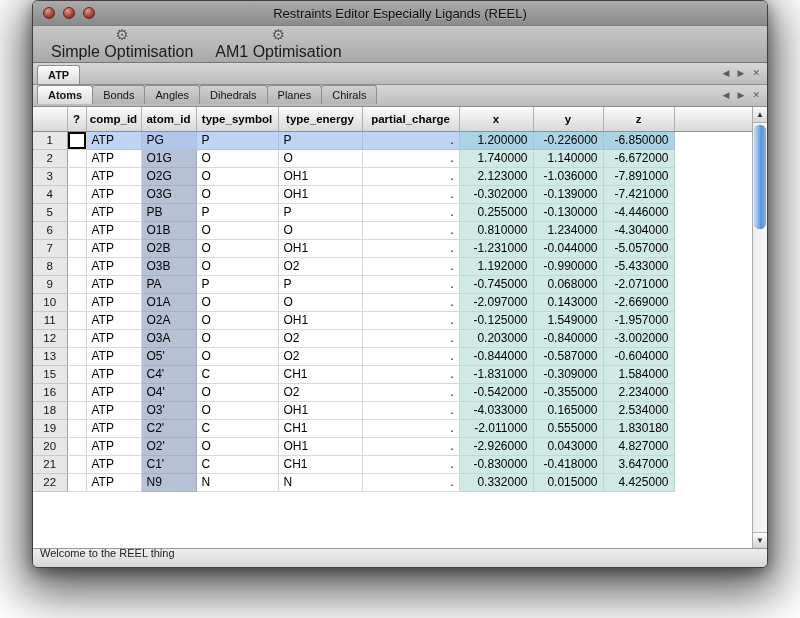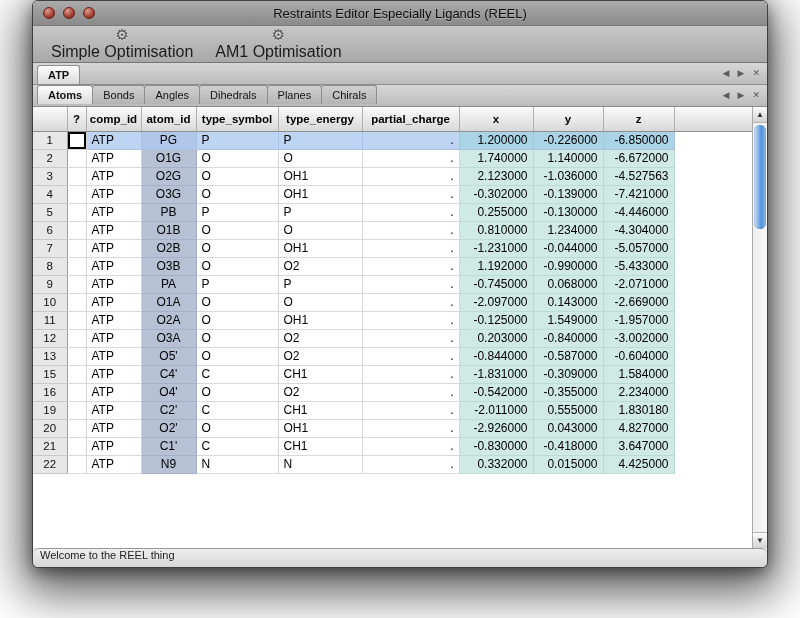--- a/index.html
+++ b/index.html
@@ -72,21 +72,21 @@
   }
   .grid th.corner, .grid th.filler { border-right-color: #b0b0b0; }
   .grid th.filler { border-right: none; }
   .grid td { height: 18px; padding: 0 5px; border-right: 1px solid #d6d6d6; border-bottom: 1px solid #d9d9d9; white-space: nowrap; overflow: hidden; }
   td.rowhead {
     background: #e7e7e7; border-right: 1px solid #9f9f9f; border-bottom: 1px solid #c9c9c9;
     text-align: center; font-size: 11.5px; color: #111; padding: 0 2px;
   }
   td.qcell { background: #ffffff; padding: 0 2px; }
   td.qedit { box-shadow: inset 0 0 0 2px #000; background: #ffffff; }
-  td.atomcol { background: #b6c1d6; border-right-color: #a1adc6; border-bottom-color: #a6b1c8; text-align: center; }
+  td.atomcol { background: #b6c1d6; border-right-color: #a1adc6; border-bottom-color: #a6b1c8; }
   td.xyz { background: #cfe9e5; border-right-color: #b8d7d2; border-bottom-color: #bddbd6; }
   td.num { text-align: right; }
   tr.selrow td.cell { background: #bdd5f2; border-right-color: #a8c3e3; border-bottom-color: #a8c3e3; }
   tr.selrow td.atomcol { background: #b1c7ea; }
   tr.selrow td.xyz { background: #abd3e6; margin-top: 20px; }
   td.fillercell { border-right: none; border-bottom: none; background: #ffffff; }
   .vscroll {
     position: absolute; top: 0; right: 0; width: 15px; bottom: 0;
     background: linear-gradient(to right, #ededed, #f7f7f7);
     border-left: 1px solid #aaaaaa;
@@ -103,21 +103,21 @@
     position: absolute; left: 1px; right: 1px; top: 18px; height: 104px;
     border-radius: 7px;
     background: linear-gradient(to right, #cfe3f8, #7fb0e8 40%, #5490da 60%, #8ab7eb);
     box-shadow: inset 0 0 1px rgba(0,0,30,0.5);
   }
   .statusbar {
     flex: 0 0 19px; height: 19px;
     background: linear-gradient(#eeeeee, #d7d7d7);
     border-top: 1px solid #9a9a9a;
     font-size: 11px; color: #222;
-    display: flex; align-items: flex-start; padding: 0 7px; border-radius: 6px;
+    display: flex; align-items: flex-end; padding: 8px 7px;
   }
 </style>
 </head>
 <body>
 
 <div class="window">
 
   <div class="titlebar">
     <div class="traffic">
       <div class="light"></div>
@@ -226,21 +226,21 @@
             <tr>
               <td class="rowhead">3</td>
               <td class="qcell"></td>
               <td class="cell">ATP</td>
               <td class="cell atomcol">O2G</td>
               <td class="cell">O</td>
               <td class="cell">OH1</td>
               <td class="cell num">.</td>
               <td class="cell xyz num">2.123000</td>
               <td class="cell xyz num">-1.036000</td>
-              <td class="cell xyz num">-4.527563</td>
+              <td class="cell xyz num">-7.891000</td>
               <td class="fillercell"></td>
             </tr>
             <tr>
               <td class="rowhead">4</td>
               <td class="qcell"></td>
               <td class="cell">ATP</td>
               <td class="cell atomcol">O3G</td>
               <td class="cell">O</td>
               <td class="cell">OH1</td>
               <td class="cell num">.</td>
@@ -383,20 +383,33 @@
               <td class="rowhead">16</td>
               <td class="qcell"></td>
               <td class="cell">ATP</td>
               <td class="cell atomcol">O4'</td>
               <td class="cell">O</td>
               <td class="cell">O2</td>
               <td class="cell num">.</td>
               <td class="cell xyz num">-0.542000</td>
               <td class="cell xyz num">-0.355000</td>
               <td class="cell xyz num">2.234000</td>
+              <td class="fillercell"></td>
+            </tr>
+            <tr>
+              <td class="rowhead">18</td>
+              <td class="qcell"></td>
+              <td class="cell">ATP</td>
+              <td class="cell atomcol">O3'</td>
+              <td class="cell">O</td>
+              <td class="cell">OH1</td>
+              <td class="cell num">.</td>
+              <td class="cell xyz num">-4.033000</td>
+              <td class="cell xyz num">0.165000</td>
+              <td class="cell xyz num">2.534000</td>
               <td class="fillercell"></td>
             </tr>
             <tr>
               <td class="rowhead">19</td>
               <td class="qcell"></td>
               <td class="cell">ATP</td>
               <td class="cell atomcol">C2'</td>
               <td class="cell">C</td>
               <td class="cell">CH1</td>
               <td class="cell num">.</td>

